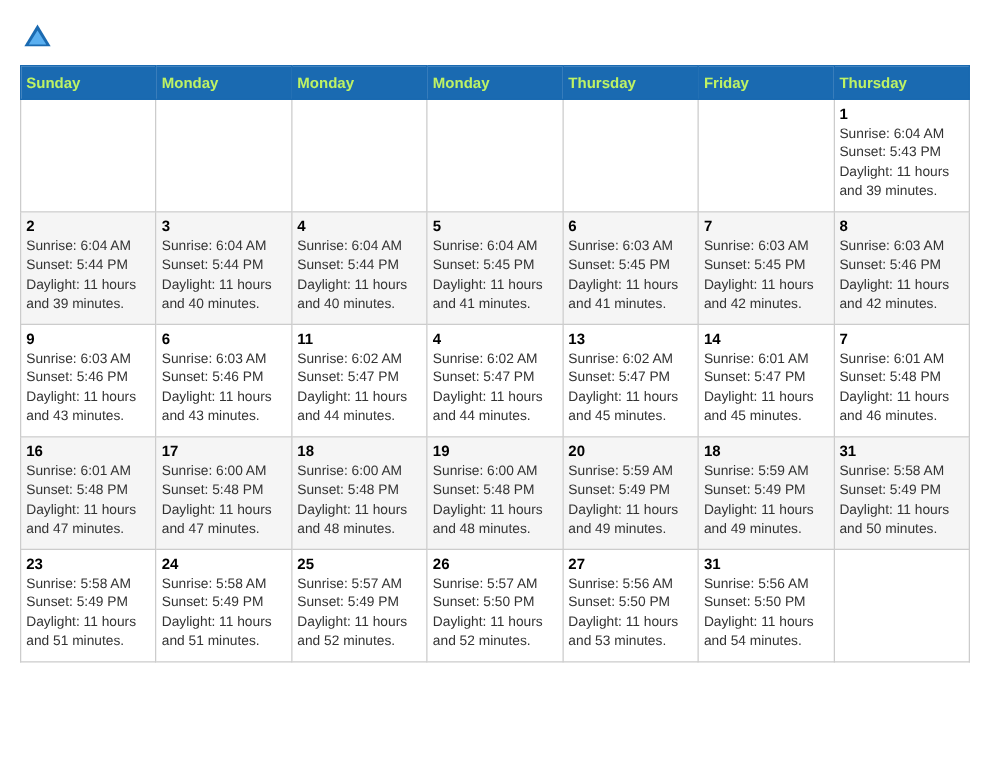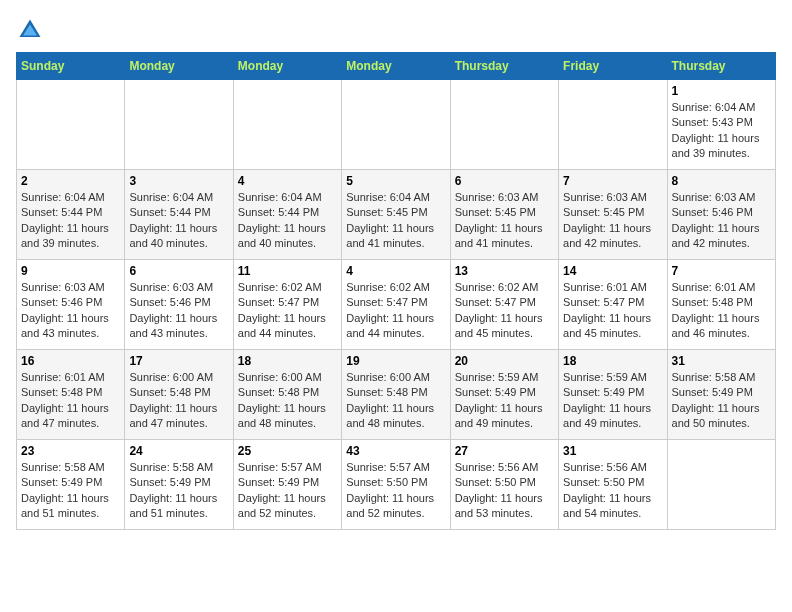--- a/index.html
+++ b/index.html
@@ -279,21 +279,21 @@
 Sunset: 5:49 PM
 Daylight: 11 hours and 51 minutes.</div>
         </td>
         <td>
           <span class="day-number">25</span>
           <div class="day-info" style="white-space: pre-line;">Sunrise: 5:57 AM
 Sunset: 5:49 PM
 Daylight: 11 hours and 52 minutes.</div>
         </td>
         <td>
-          <span class="day-number">43</span>
+          <span class="day-number">26</span>
           <div class="day-info" style="white-space: pre-line;">Sunrise: 5:57 AM
 Sunset: 5:50 PM
 Daylight: 11 hours and 52 minutes.</div>
         </td>
         <td>
           <span class="day-number">27</span>
           <div class="day-info" style="white-space: pre-line;">Sunrise: 5:56 AM
 Sunset: 5:50 PM
 Daylight: 11 hours and 53 minutes.</div>
         </td>

